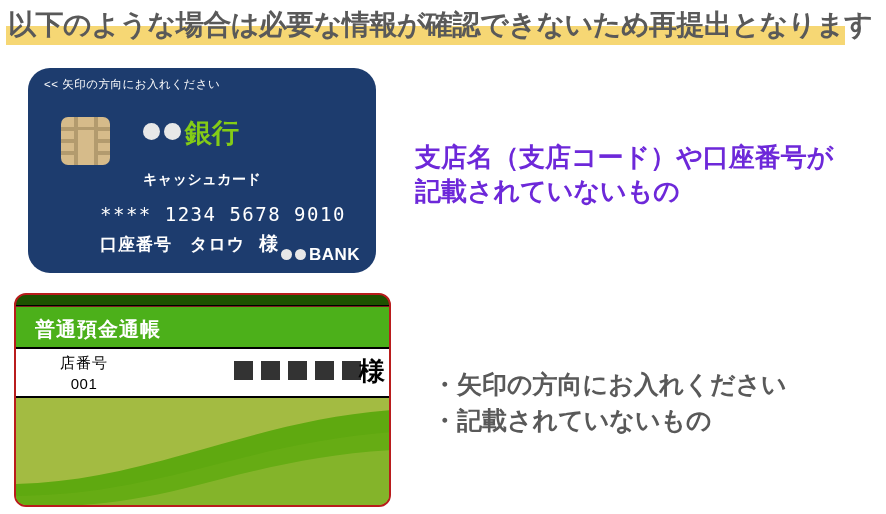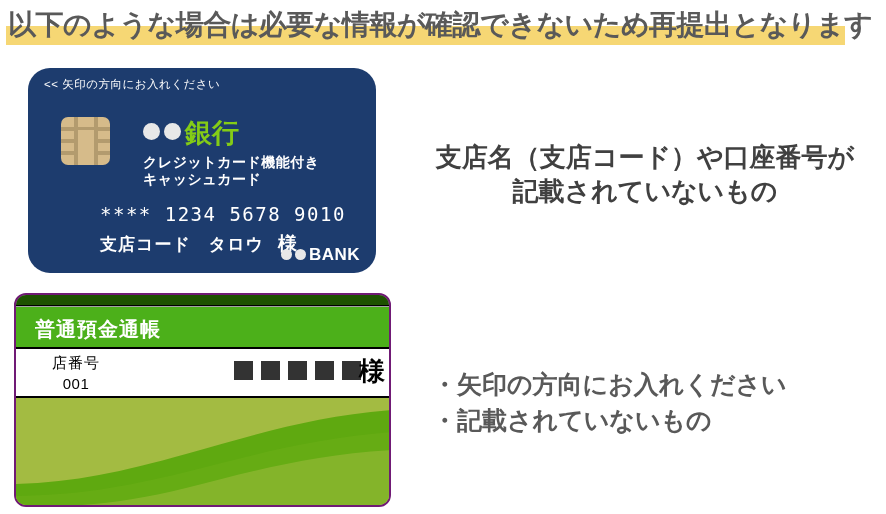--- a/index.html
+++ b/index.html
@@ -165,23 +165,23 @@
     vertical-align: 0px;
   }
 
   
   .passbook {
     position: absolute;
     left: 14px;
     top: 293px;
     width: 377px;
     height: 214px;
-    border: 2px solid #701a75;
+    border: 2px solid #b91c1c;
     border-radius: 12px;
-    background: #a3a3a3;
+    background: #7f1d1d;
     overflow: hidden;
     box-sizing: border-box;
   }
   .pb-spine {
     position: absolute;
     left: 0; top: 0;
     width: 100%;
     height: 11px;
     background: #1d5200;
     border-bottom: 1px solid #000;
@@ -216,21 +216,21 @@
     box-sizing: border-box;
   }
   .pb-field {
     position: absolute;
     text-align: center;
     color: #000000;
     font-size: 15px;
     line-height: 21px;
     white-space: nowrap;
   }
-  .pb-field-branch { left: 20px; top: 3px; width: 80px; }
+  .pb-field-branch { left: 28px; top: 3px; width: 80px; }
   .pb-field-account { left: 106px; top: 3px; width: 100px; }
   .pb-field .f-label { display: block; letter-spacing: 1px; }
   .pb-field .f-value { display: block; letter-spacing: 0.5px; }
   .pb-redactions {
     position: absolute;
     left: 218px;
     top: 12px;
     display: flex;
     gap: 8px;
   }
@@ -256,24 +256,24 @@
     overflow: hidden;
   }
   .pb-body svg { display: block; }
 
   
   .note-top {
     position: absolute;
     left: 415px;
     top: 140px;
     width: 460px;
-    text-align: center;
+    text-align: left;
     font-size: 26px;
     font-weight: bold;
-    color: #404040;
+    color: #6d28d9;
     line-height: 34px;
   }
   .note-bottom {
     position: absolute;
     left: 432px;
     top: 366px;
     width: 450px;
     text-align: left;
     font-size: 25px;
     font-weight: bold;
@@ -301,28 +301,28 @@
     <div class="chip-line-v chip-v1"></div>
     <div class="chip-line-v chip-v2"></div>
     <div class="chip-center"></div>
   </div>
 
   <div class="card-bankname">
     <span class="dot"></span><span class="dot"></span><span>銀行</span>
   </div>
 
   <div class="card-subtitle">
-    <span>クレジットカード機能付き</span><br>
+    <br>
     <span>キャッシュカード</span>
   </div>
 
   <div class="card-number">****  1234  5678  9010</div>
 
   <div class="card-holder">
-    <span>支店コード　タロウ</span><span class="suffix">様</span>
+    <span>口座番号　タロウ</span><span class="suffix">様</span>
   </div>
 
   <div class="card-logo">
     <span class="dot"></span><span class="dot"></span><span>BANK</span>
   </div>
 </div>
 
 <div class="passbook">
 
   <div class="pb-spine"></div>

